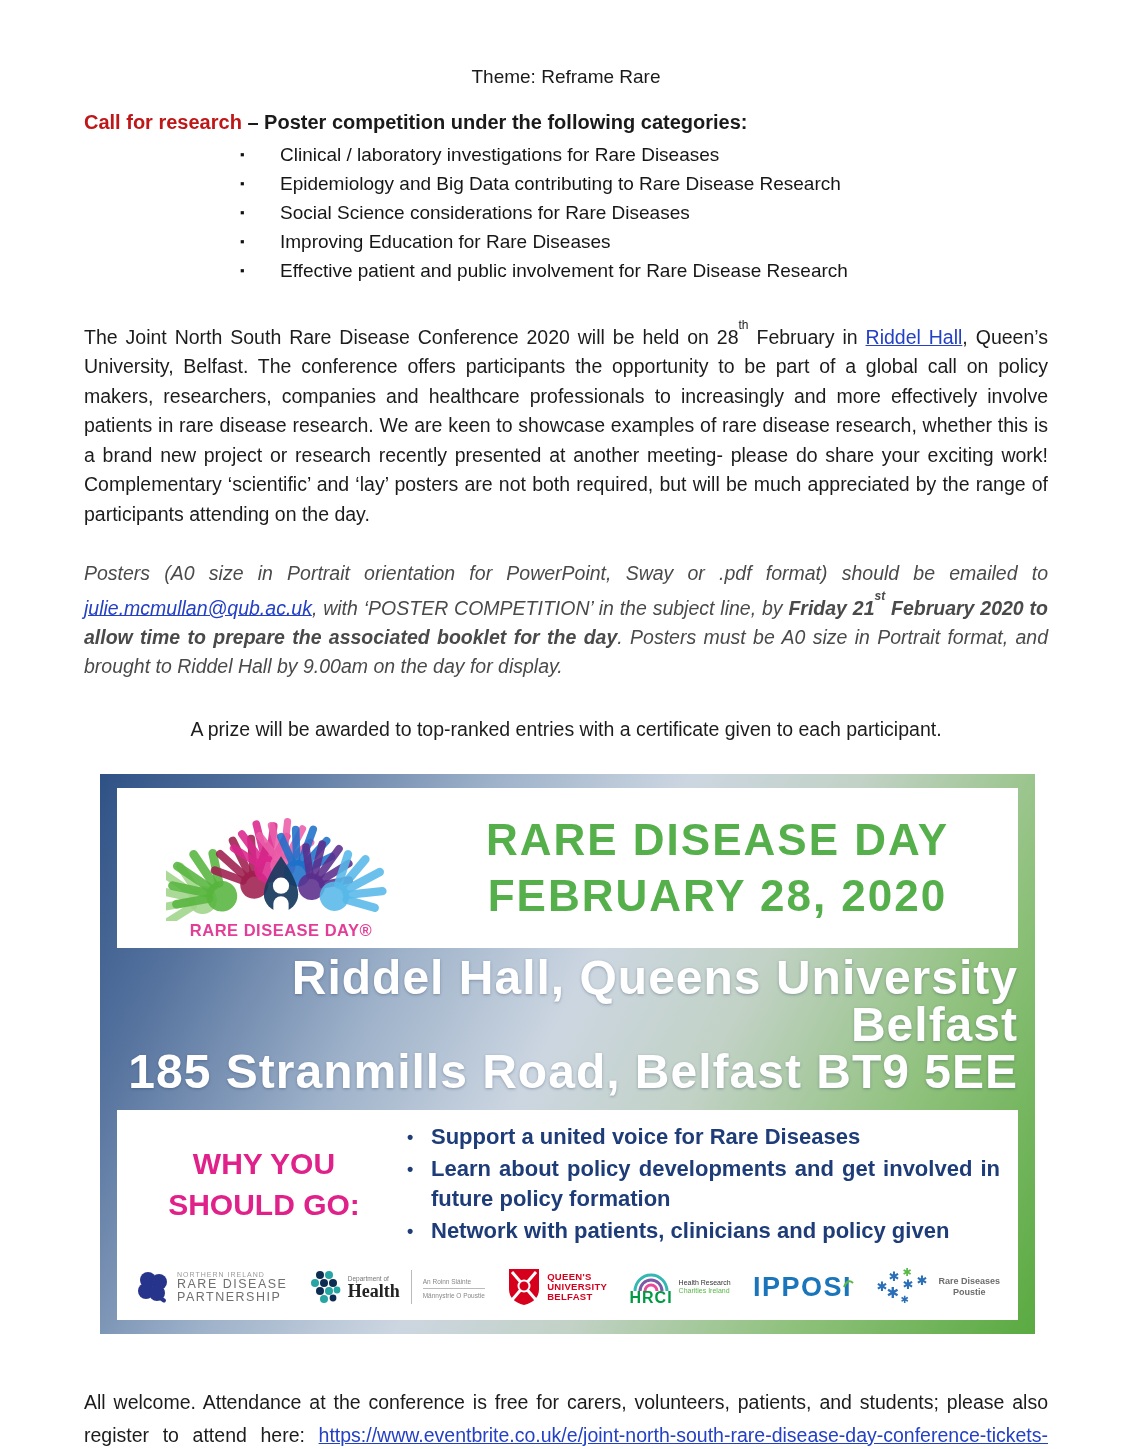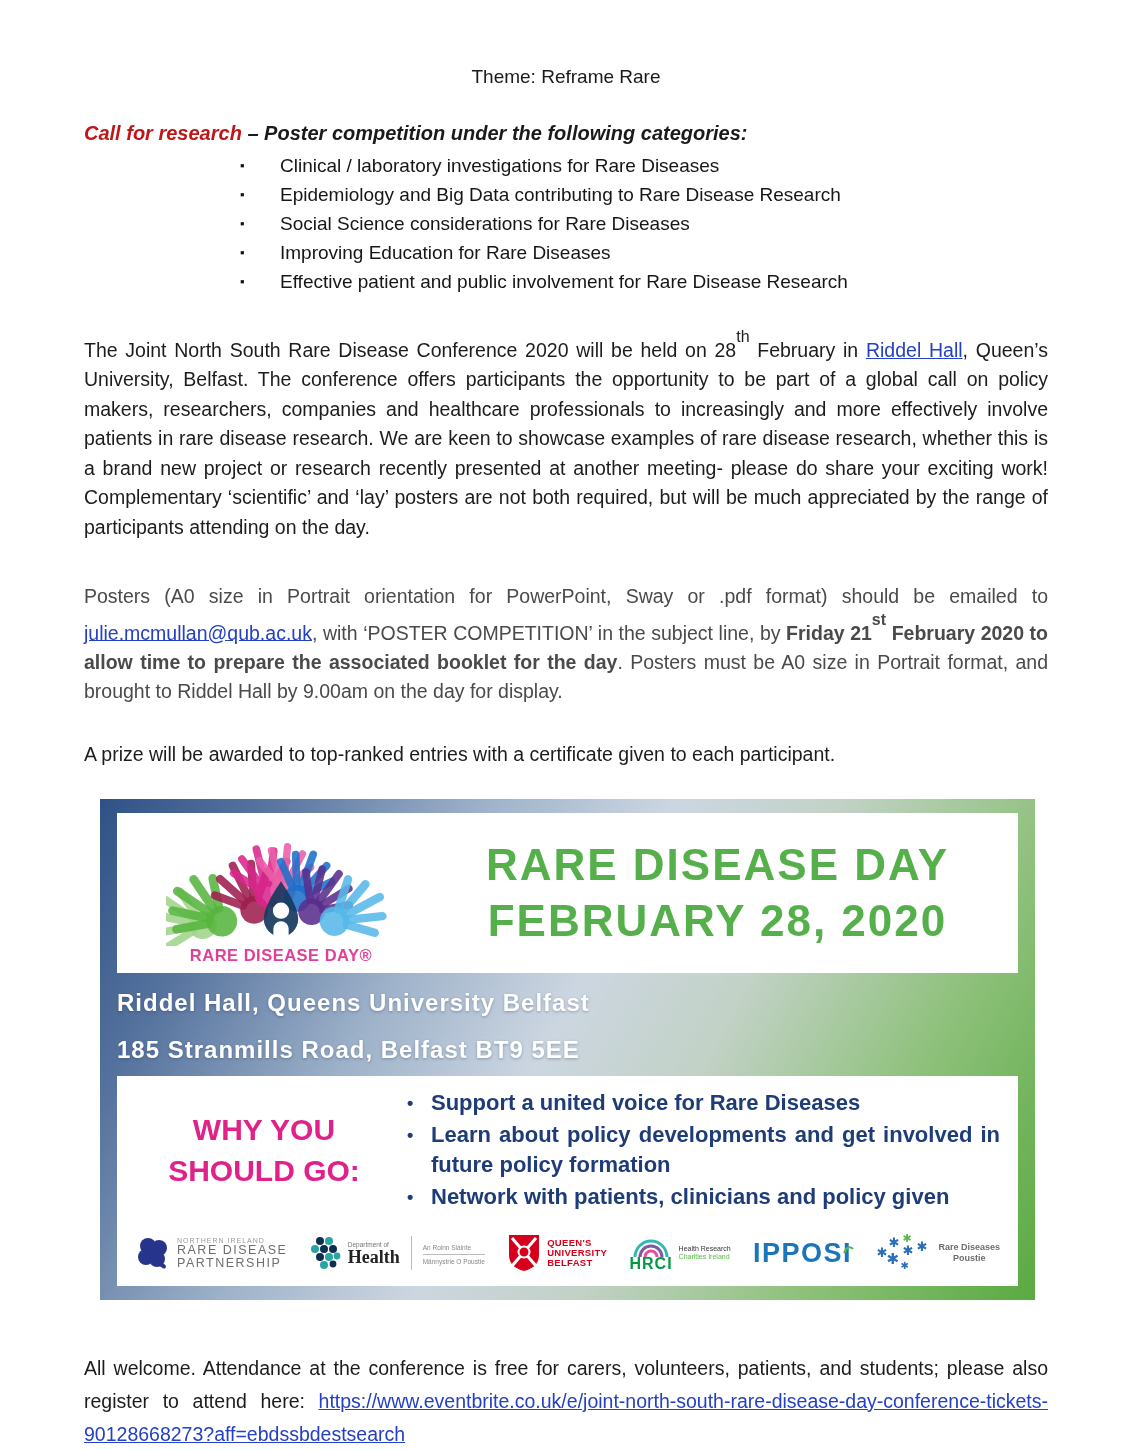--- a/index.html
+++ b/index.html
@@ -7,46 +7,46 @@
   body {
     width:1131px; height:1449px; background:#ffffff;
     font-family:"Liberation Sans", sans-serif; color:#1a1a1a;
     overflow:hidden;
   }
   .doc { padding:56px 83px 0 84px; }
 
   .title { text-align:center; font-weight:bold; font-size:22px; letter-spacing:-0.2px; }
   .subtitle { text-align:center; font-size:19px; margin-top:10px; }
 
-  .call-line { margin-top:34px; font-size:20px; font-weight:bold; font-style:italic; }
+  .call-line { margin-top:23px; font-size:20px; font-weight:bold; }
   .call-lead { color:#bf1717; }
   .bullet-list { margin:6px 0 0 156px; padding:0; list-style:none; }
   .bullet-list li { position:relative; padding-left:40px; font-size:19px; line-height:29px; color:#161616; }
   .bullet-list li .sq { position:absolute; left:0; top:0; font-size:13px; line-height:29px; color:#111; }
 
   .para { font-size:19.5px; line-height:29.5px; text-align:justify; margin-top:29px; }
   .para.p1 { margin-top:33px; color:#1c1c1c; }
-  .para.p2 { color:#4a4a4a; margin-top:40px; }
-  .para.p3 { margin-top:33px; text-align:left; color:#1c1c1c; }
+  .para.p2 { color:#4a4a4a; margin-top:30px;font-style:italic; }
+  .para.p3 { margin-top:33px; text-align:center; color:#1c1c1c; }
   .b { font-weight:bold; }
-  sup.s { font-size:16px; position:relative; top:-7px; }
+  sup.s { font-size:12px; position:relative; top:-7px; }
   a.lnk { color:#2440c4; text-decoration:underline; cursor:pointer; overflow-wrap:anywhere; }
 
   
   .flyer {
     width:935px; margin:30px 0 0 16px; padding:14px 17px;
     background:linear-gradient(118deg,#2e5185 0%,#57749f 14%,#9db1c9 32%,#ccd6e1 48%,#c2d2c6 62%,#8fc17c 80%,#5aaa41 100%);
   }
   .flyer-top {
     background:#ffffff; height:160px; display:flex; align-items:center; padding:4px 14px;
   }
   .logo-block { width:300px; text-align:center; }
   .logo-caption { color:#e23e97; font-weight:bold; font-size:16.5px; letter-spacing:0.5px; margin-top:-4px; }
   .flyer-title { flex:1; text-align:center; color:#55b04b; font-weight:bold; font-size:44px; line-height:56px; letter-spacing:2px; }
-  .addr { text-align:left; color:#ffffff; font-weight:bold; font-size:24px; line-height:47px; padding:6px 0 3px;
+  .addr { text-align:right; color:#ffffff; font-weight:bold; font-size:48px; line-height:47px; padding:6px 0 15px;
           text-shadow:0 1px 3px rgba(30,50,80,.35); letter-spacing:1px; }
   .flyer-bottom { background:#ffffff; padding:10px 18px 8px; }
   .why-row { display:flex; align-items:center; }
   .why-left { width:258px; color:#e0218a; font-weight:bold; font-size:30px; line-height:41px; text-align:center; }
   .why-bullets { flex:1; margin:0; padding:0 0 0 8px; list-style:none; }
   .why-bullets li { position:relative; padding-left:30px; color:#1e3c78; font-weight:bold; font-size:22px; line-height:30px; text-align:justify; margin:2px 0; }
   .why-bullets li .dot { position:absolute; left:6px; top:0; font-size:18px; }
 
   .logos-row { display:flex; align-items:center; justify-content:space-between; margin-top:14px; height:50px; }
   .logo-item { display:flex; align-items:center; gap:6px; }

